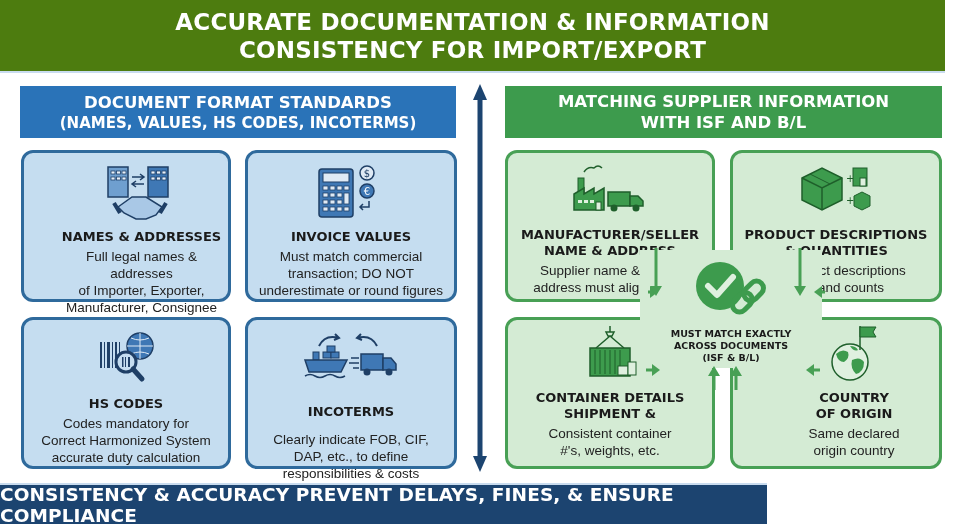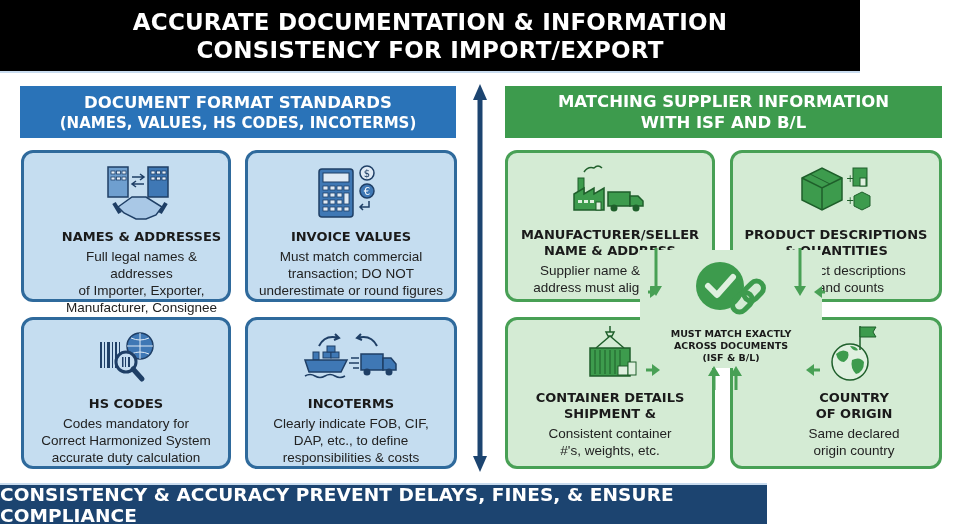--- a/index.html
+++ b/index.html
@@ -1,21 +1,21 @@
 <!DOCTYPE html>
 <html><head>
 <meta charset="utf-8">
 <style>
   * { box-sizing: border-box; margin: 0; padding: 0; }
   html, body { width: 961px; height: 524px; overflow: hidden; background: #ffffff; }
   body { font-family: "Liberation Sans", sans-serif; position: relative; }
 
   .header {
-    position: absolute; left: 0; top: 0; width: 860px; height: 73px;
-    background: #000000; color: #fff; text-align: center;
+    position: absolute; left: 0; top: 0; width: 945px; height: 73px;
+    background: #4d7c0f; color: #fff; text-align: center;
     display: flex; flex-direction: column; justify-content: center; align-items: center;
     border-bottom: 2px solid #c9dcef;
   }
   .header .t { font-family: "DejaVu Sans", sans-serif; font-weight: bold; font-size: 23px; line-height: 28px; letter-spacing: 0.2px; }
 
   .footer {
     position: absolute; left: 0; top: 483px; width: 767px; height: 41px;
     background: #1c4470; color: #fff;
     display: flex; align-items: center; justify-content: center;
     border-top: 2px solid #c9dcef;
@@ -164,21 +164,21 @@
     </svg>
   </div>
   <div class="title">HS CODES</div>
   <div class="desc">
     <div>Codes mandatory for</div>
     <div>Correct Harmonized System</div>
     <div>accurate duty calculation</div>
   </div>
 </div>
 
-<div class="card blue" style="left:245px; top:317px; width:212px; height:152px;">
+<div class="card blue" style="left:245px; top:317px; width:212px; height:152px;gap:8px;">
   <div class="icon">
     <svg width="100" height="60" viewBox="0 0 100 60">
       <path d="M18 16 q6 -12 20 -8 M34 4 l4 4 -5 2" stroke="#1f3f66" stroke-width="2" fill="none"></path>
       <path d="M76 16 q-6 -12 -20 -8 M60 4 l-4 4 5 2" stroke="#1f3f66" stroke-width="2" fill="none"></path>
       <rect x="22" y="22" width="8" height="6" fill="#3f78b5" stroke="#1f3f66"></rect>
         <rect x="30" y="22" width="8" height="6" fill="#3f78b5" stroke="#1f3f66"></rect>
       <rect x="26" y="16" width="8" height="6" fill="#3f78b5" stroke="#1f3f66"></rect>
         <rect x="12" y="22" width="6" height="8" fill="#3f78b5" stroke="#1f3f66"></rect>
       <path d="M4 30 h42 l-6 12 h-32 z" fill="#3f78b5" stroke="#1f3f66" stroke-width="1.5"></path>
       <path d="M4 46 q5 -3 10 0 q5 3 10 0 q5 -3 10 0 q5 3 10 0" stroke="#1f3f66" stroke-width="1.5" fill="none"></path>

